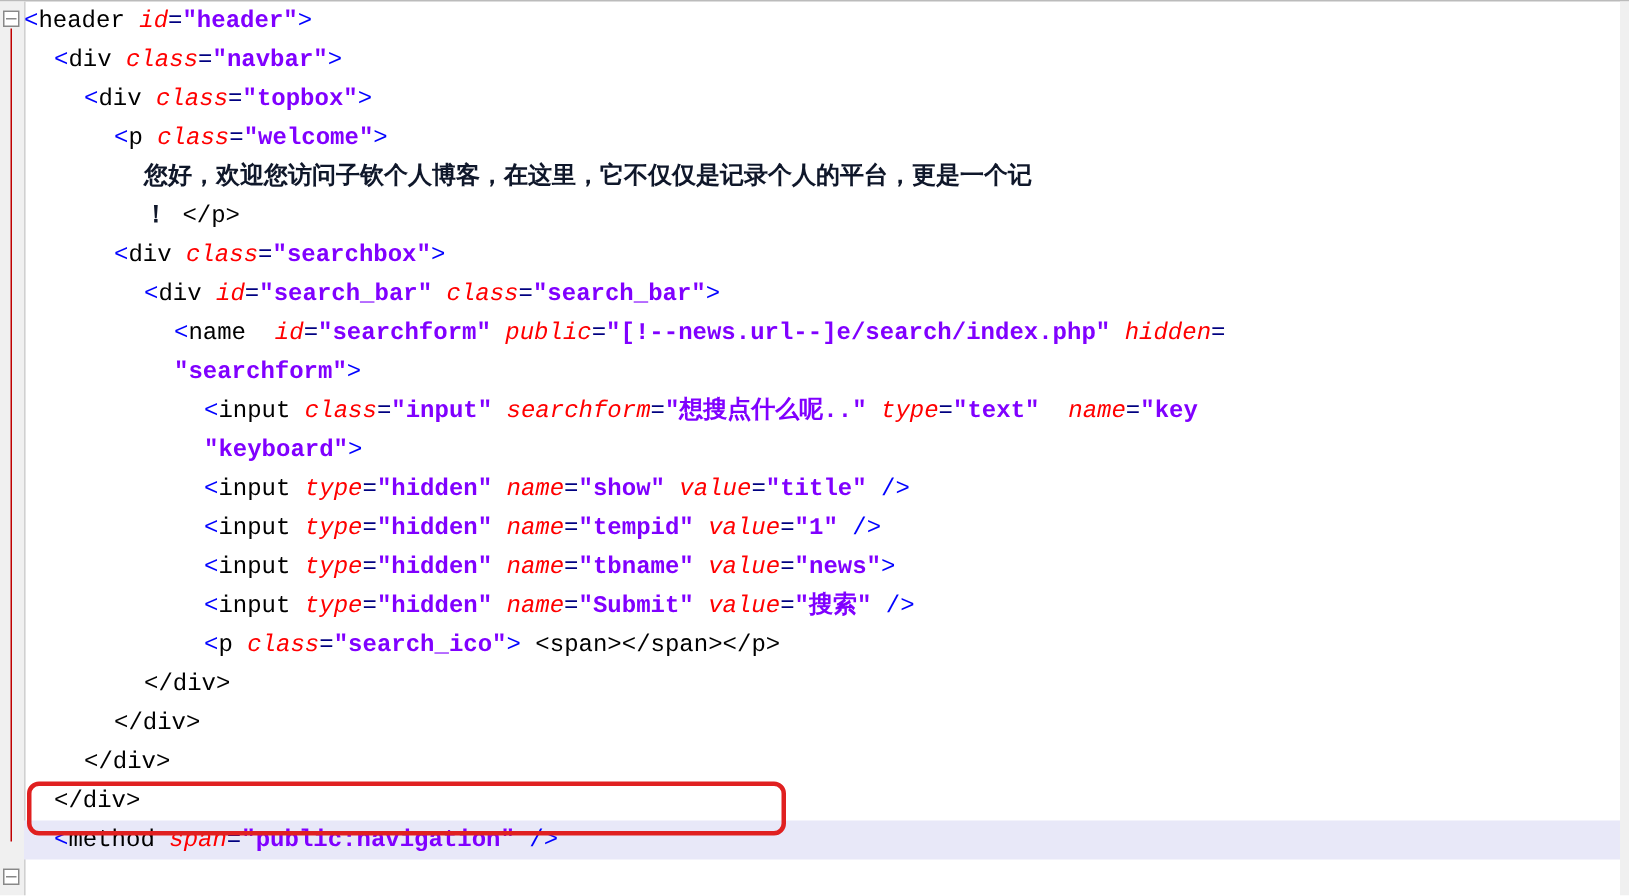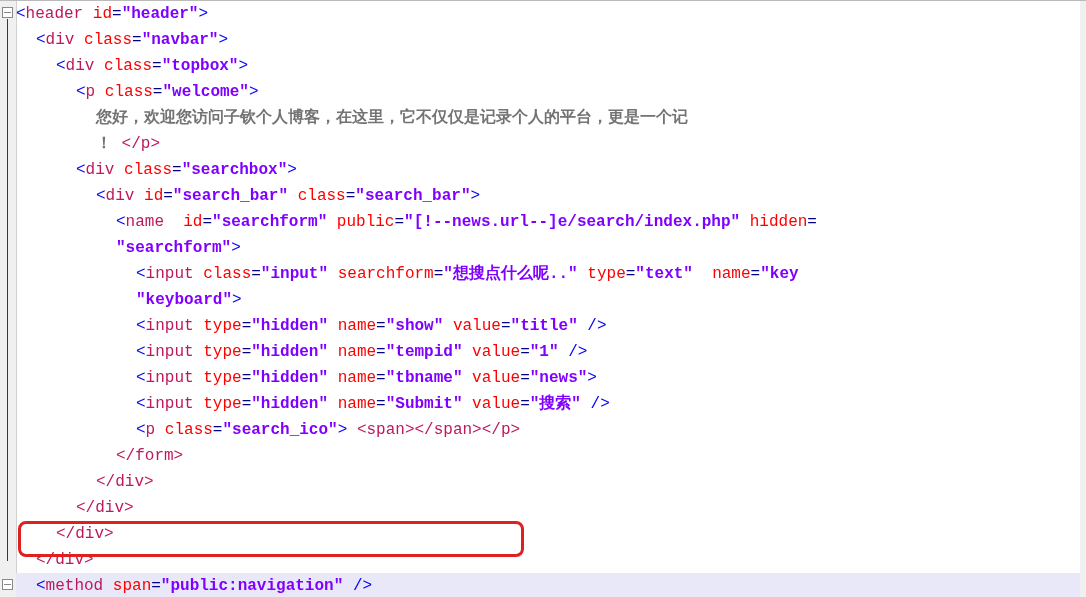--- a/index.html
+++ b/index.html
@@ -61,24 +61,24 @@
     white-space: nowrap;
     overflow: hidden;
   }
   .line {
     height: 26px;
     line-height: 26px;
   }
   .line.hl {
     background: #e8e8f8;
   }
-  .tag   { color: #be185d; }
-  .attr  { color: #ff0000; }
+  .tag   { color: #000000; }
+  .attr  { color: #ff0000; font-style: italic; }
   .val   { color: #8000ff; font-weight: bold; }
-  .txt   { color: #737373; font-weight: bold; }
+  .txt   { color: #0f172a; font-weight: bold; }
   .punct { color: #0000ff; }
   .op    { color: #000080; }
 
   .red-box {
     position: absolute;
     border: 3px solid #e02020;
     border-radius: 8px;
     pointer-events: none;
   }
   .scrollbar {
@@ -177,21 +177,20 @@
       <span class="attr">name</span><span class="op">=</span><span class="val">"Submit"</span>
       <span class="attr">value</span><span class="op">=</span><span class="val">"搜索"</span>
       <span class="punct">/&gt;</span>
     </div>
 
     <div class="line"><span class="ind6"></span><span class="punct">&lt;</span><span class="tag">p</span>
       <span class="attr">class</span><span class="op">=</span><span class="val">"search_ico"</span><span class="punct">&gt;</span>
       <span class="tag">&lt;span&gt;</span><span class="tag">&lt;/span&gt;</span><span class="tag">&lt;/p&gt;</span>
     </div>
 
-    <div class="line"><span class="ind5"></span><span class="tag">&lt;/form&gt;</span></div>
     <div class="line"><span class="ind4"></span><span class="tag">&lt;/div&gt;</span></div>
     <div class="line"><span class="ind3"></span><span class="tag">&lt;/div&gt;</span></div>
     <div class="line"><span class="ind2"></span><span class="tag">&lt;/div&gt;</span></div>
     <div class="line"><span class="ind1"></span><span class="tag">&lt;/div&gt;</span></div>
 
     <div class="line hl"><span class="ind1"></span><span class="punct">&lt;</span><span class="tag">method</span>
       <span class="attr">span</span><span class="op">=</span><span class="val">"public:navigation"</span>
       <span class="punct">/&gt;</span>
     </div>
 

